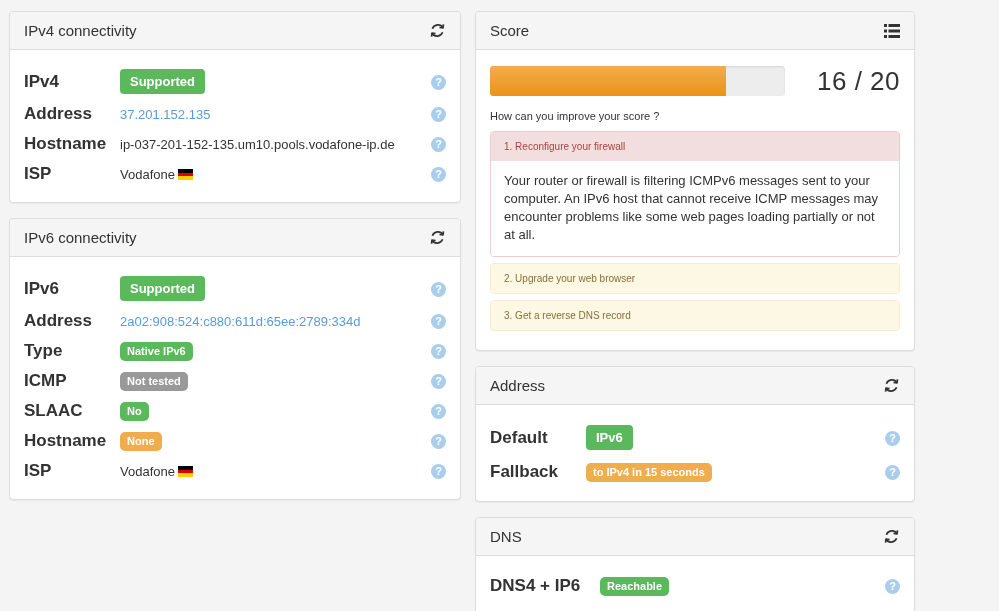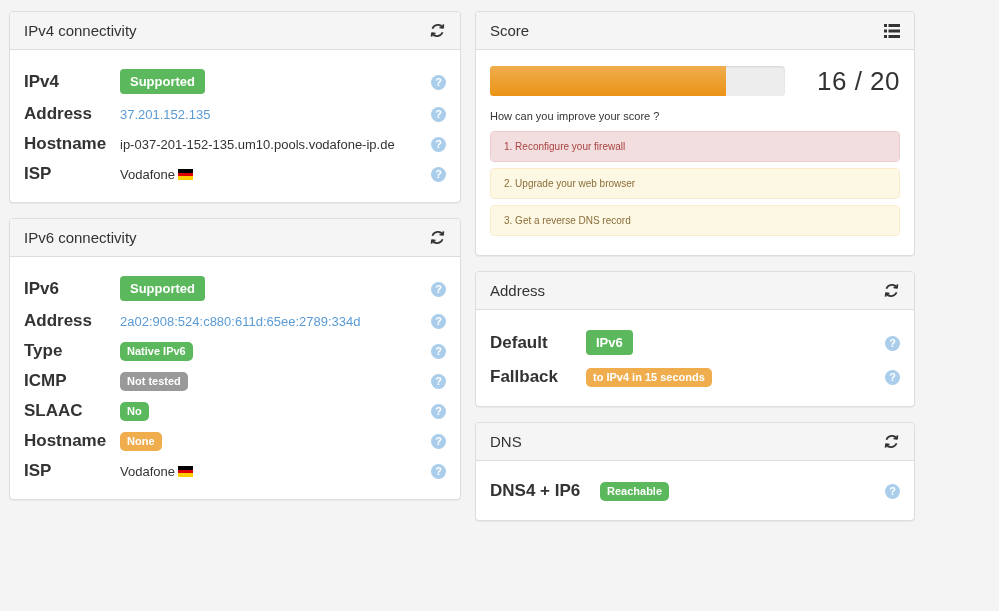--- a/index.html
+++ b/index.html
@@ -355,20 +355,21 @@
           </div>
           <div class="score-num">16 / 20</div>
         </div>
 
         <div class="score-question">How can you improve your score ?</div>
 
         <div class="acc">
 
           <div class="acc-item danger">
             <div class="acc-head">1. Reconfigure your firewall</div>
+            <div class="acc-body">Your router or firewall is filtering ICMPv6 messages sent to your computer. An IPv6 host that cannot receive ICMP messages may encounter problems like some web pages loading partially or not at all.</div>
           </div>
 
           <div class="acc-item warning">
             <div class="acc-head">2. Upgrade your web browser</div>
           </div>
 
           <div class="acc-item warning">
             <div class="acc-head">3. Get a reverse DNS record</div>
           </div>
 

